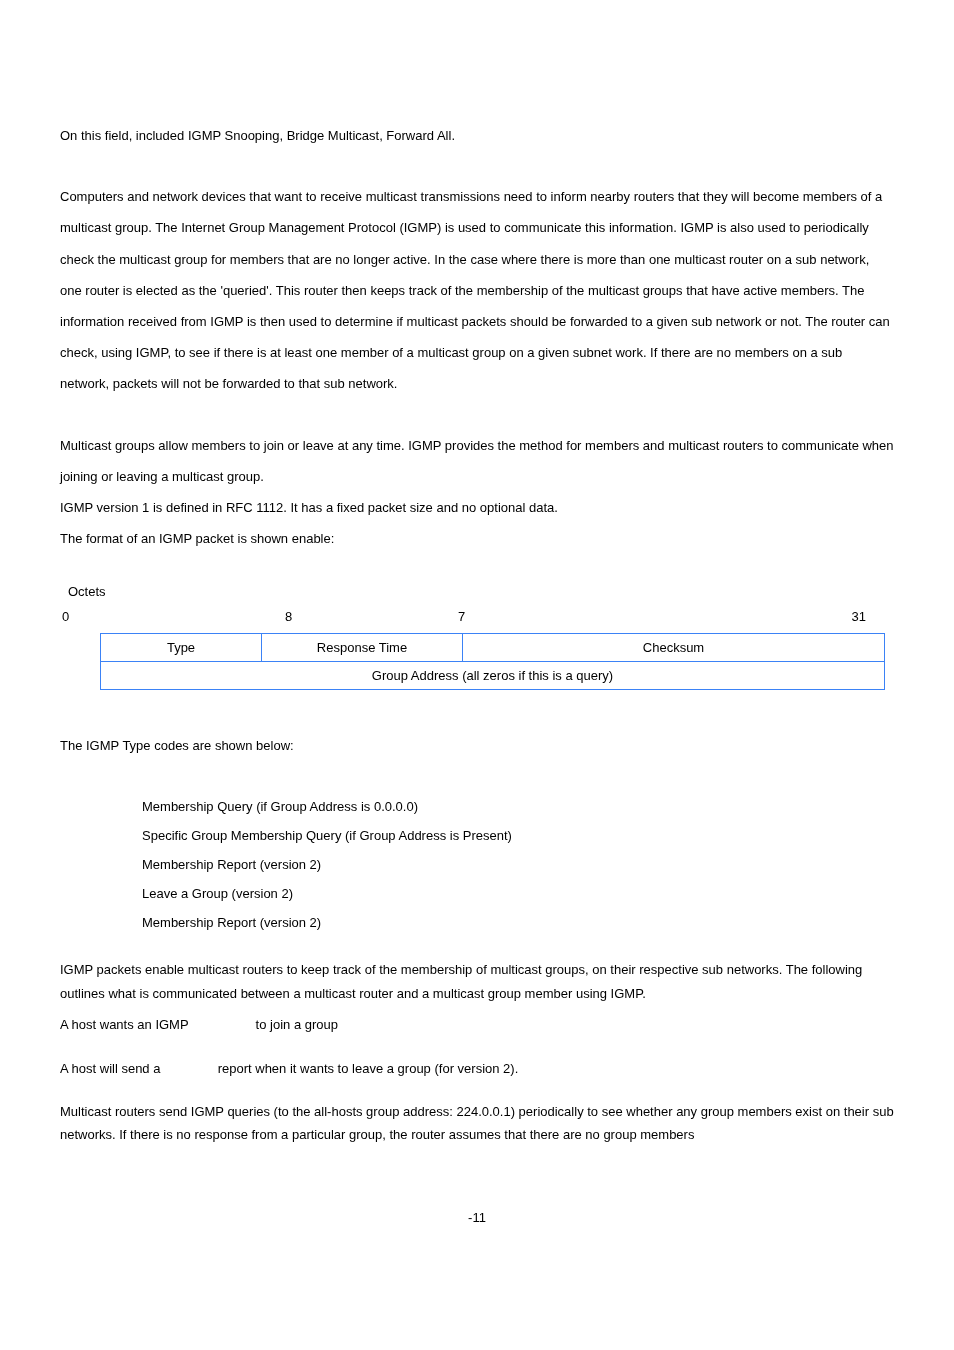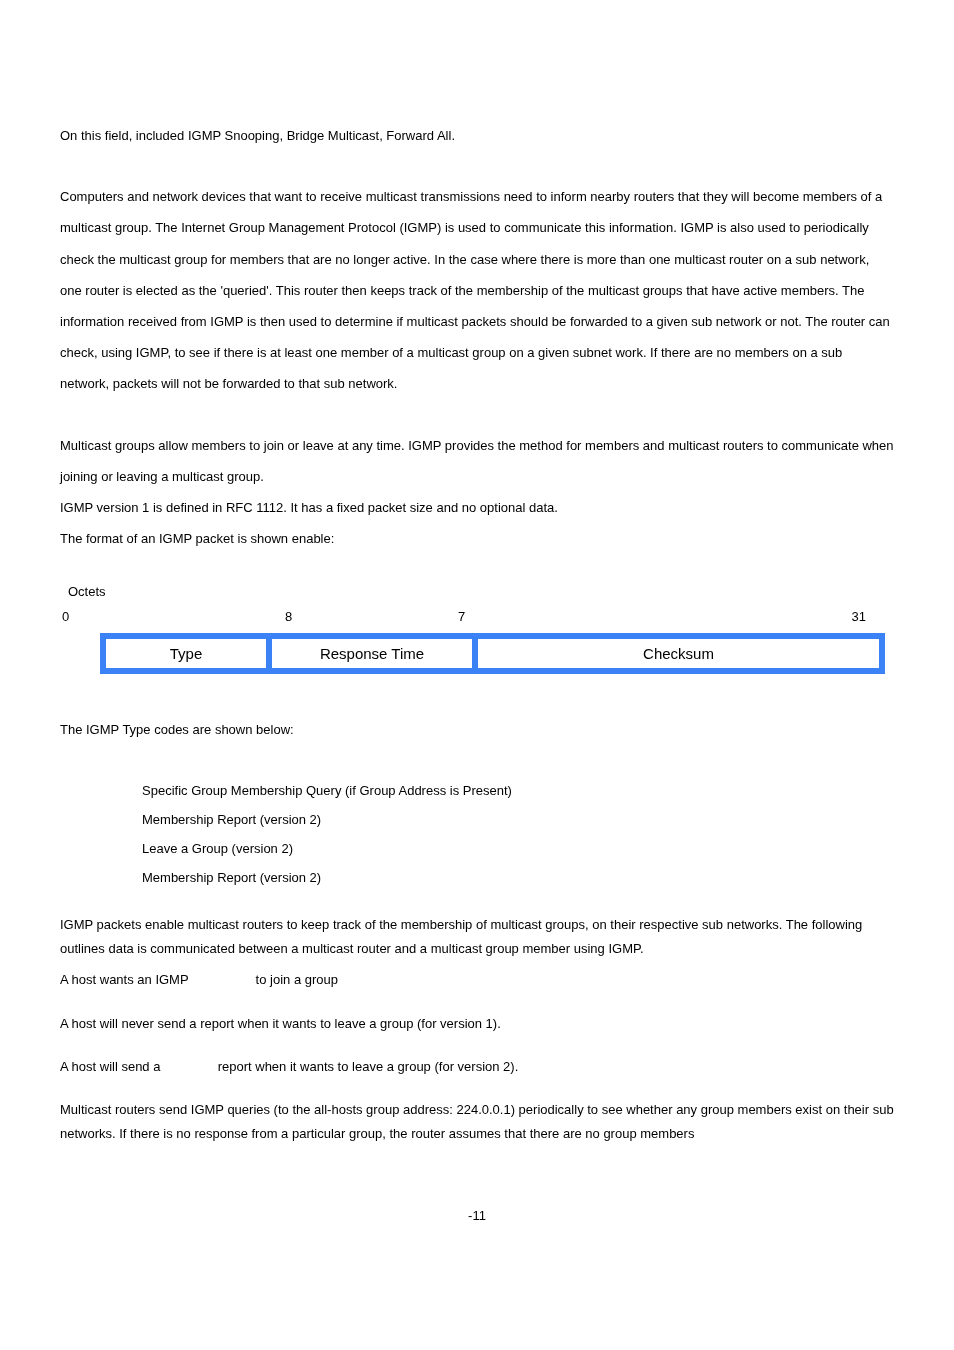--- a/index.html
+++ b/index.html
@@ -33,24 +33,24 @@
     .bit-0 { position: absolute; left: 2px; }
     .bit-8 { position: absolute; left: 225px; }
     .bit-16 { position: absolute; left: 398px; }
     .bit-31 { position: absolute; right: 28px; }
     .packet-table {
       margin-left: 40px;
       width: 785px;
       border-collapse: collapse;
     }
     .packet-table td {
-      border: 6px solid #3b82f6;
+      border: 1px solid #3b82f6;
       text-align: center;
       padding: 6px 0;
-      font-size: 15px;
+      font-size: 13px;
     }
     .type-codes-table {
       margin-left: 40px;
       margin-bottom: 20px;
     }
     .type-codes-table td {
       padding: 6px 12px 6px 40px;
       vertical-align: top;
     }
     .type-code-desc {
@@ -90,49 +90,54 @@
     <span class="bit-31">31</span>
   </div>
 
   <table class="packet-table">
     <tbody>
         <tr>
       <td style="width:160px;">Type</td>
       <td style="width:200px;">Response Time</td>
       <td>Checksum</td>
     </tr>
+    <tr>
+      <td colspan="3">Group Address (all zeros if this is a query)</td>
+    </tr>
   </tbody>
     </table>
 
   <p style="margin-top:40px;">The IGMP Type codes are shown below:</p>
 
   <table class="type-codes-table">
     <tbody>
+        <tr>
+      <td class="type-code-desc">Membership Query (if Group Address is 0.0.0.0)</td>
+    </tr>
     <tr>
       <td class="type-code-desc">Specific Group Membership Query (if Group Address is Present)</td>
     </tr>
     <tr>
       <td class="type-code-desc">Membership Report (version 2)</td>
     </tr>
     <tr>
       <td class="type-code-desc">Leave a Group (version 2)</td>
     </tr>
     <tr>
       <td class="type-code-desc">Membership Report (version 2)</td>
     </tr>
   </tbody>
     </table>
 
-  <p class="para-spaced" style="margin-bottom:8px;">IGMP packets enable multicast routers to keep track of the membership of multicast groups, on their respective sub networks. The following outlines data is communicated between a multicast router and a multicast group member using IGMP.</p>
+  <p class="para-spaced" style="margin-bottom:8px;">IGMP packets enable multicast routers to keep track of the membership of multicast groups, on their respective sub networks. The following outlines what is communicated between a multicast router and a multicast group member using IGMP.</p>
 
   <p class="para-spaced">
     <span class="inline-span">A host wants an IGMP </span><span style="display:inline-block;width:60px;"></span><span class="inline-span"> to join a group</span>
   </p>
 
-  <p class="para-spaced">A host will never send a report when it wants to leave a group (for version 1).</p>
 
   <p class="para-spaced">
     <span class="inline-span">A host will send a </span><span style="display:inline-block;width:50px;"></span><span class="inline-span"> report when it wants to leave a group (for version 2).</span>
   </p>
 
   <p class="para-spaced">Multicast routers send IGMP queries (to the all-hosts group address: 224.0.0.1) periodically to see whether any group members exist on their sub networks. If there is no response from a particular group, the router assumes that there are no group members</p>
 
   <div class="page-number">-11</div>
 
 </div>

